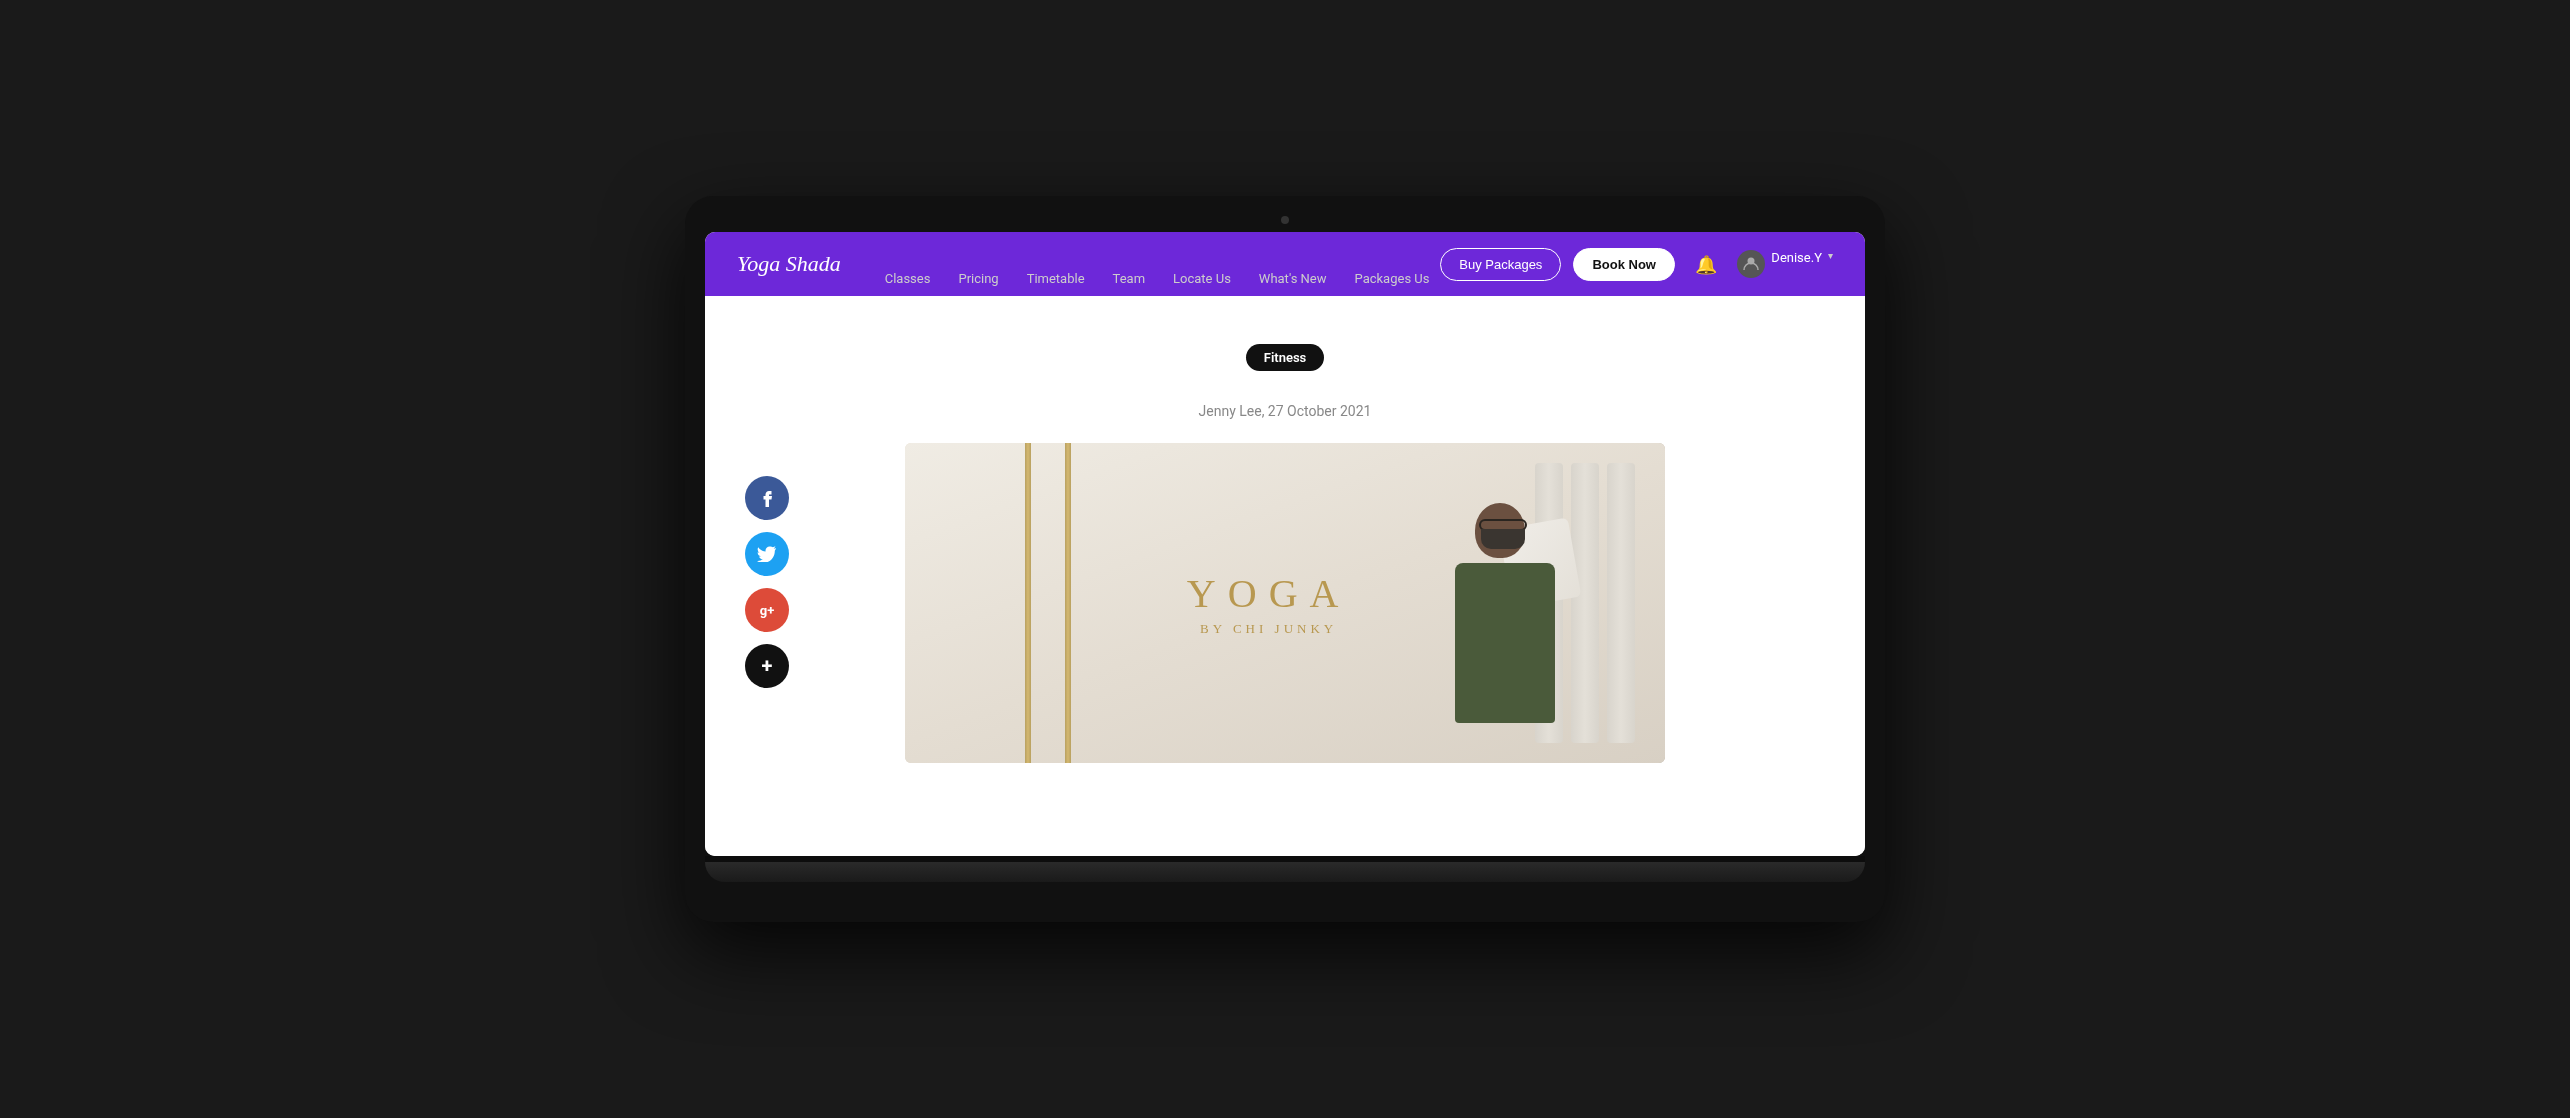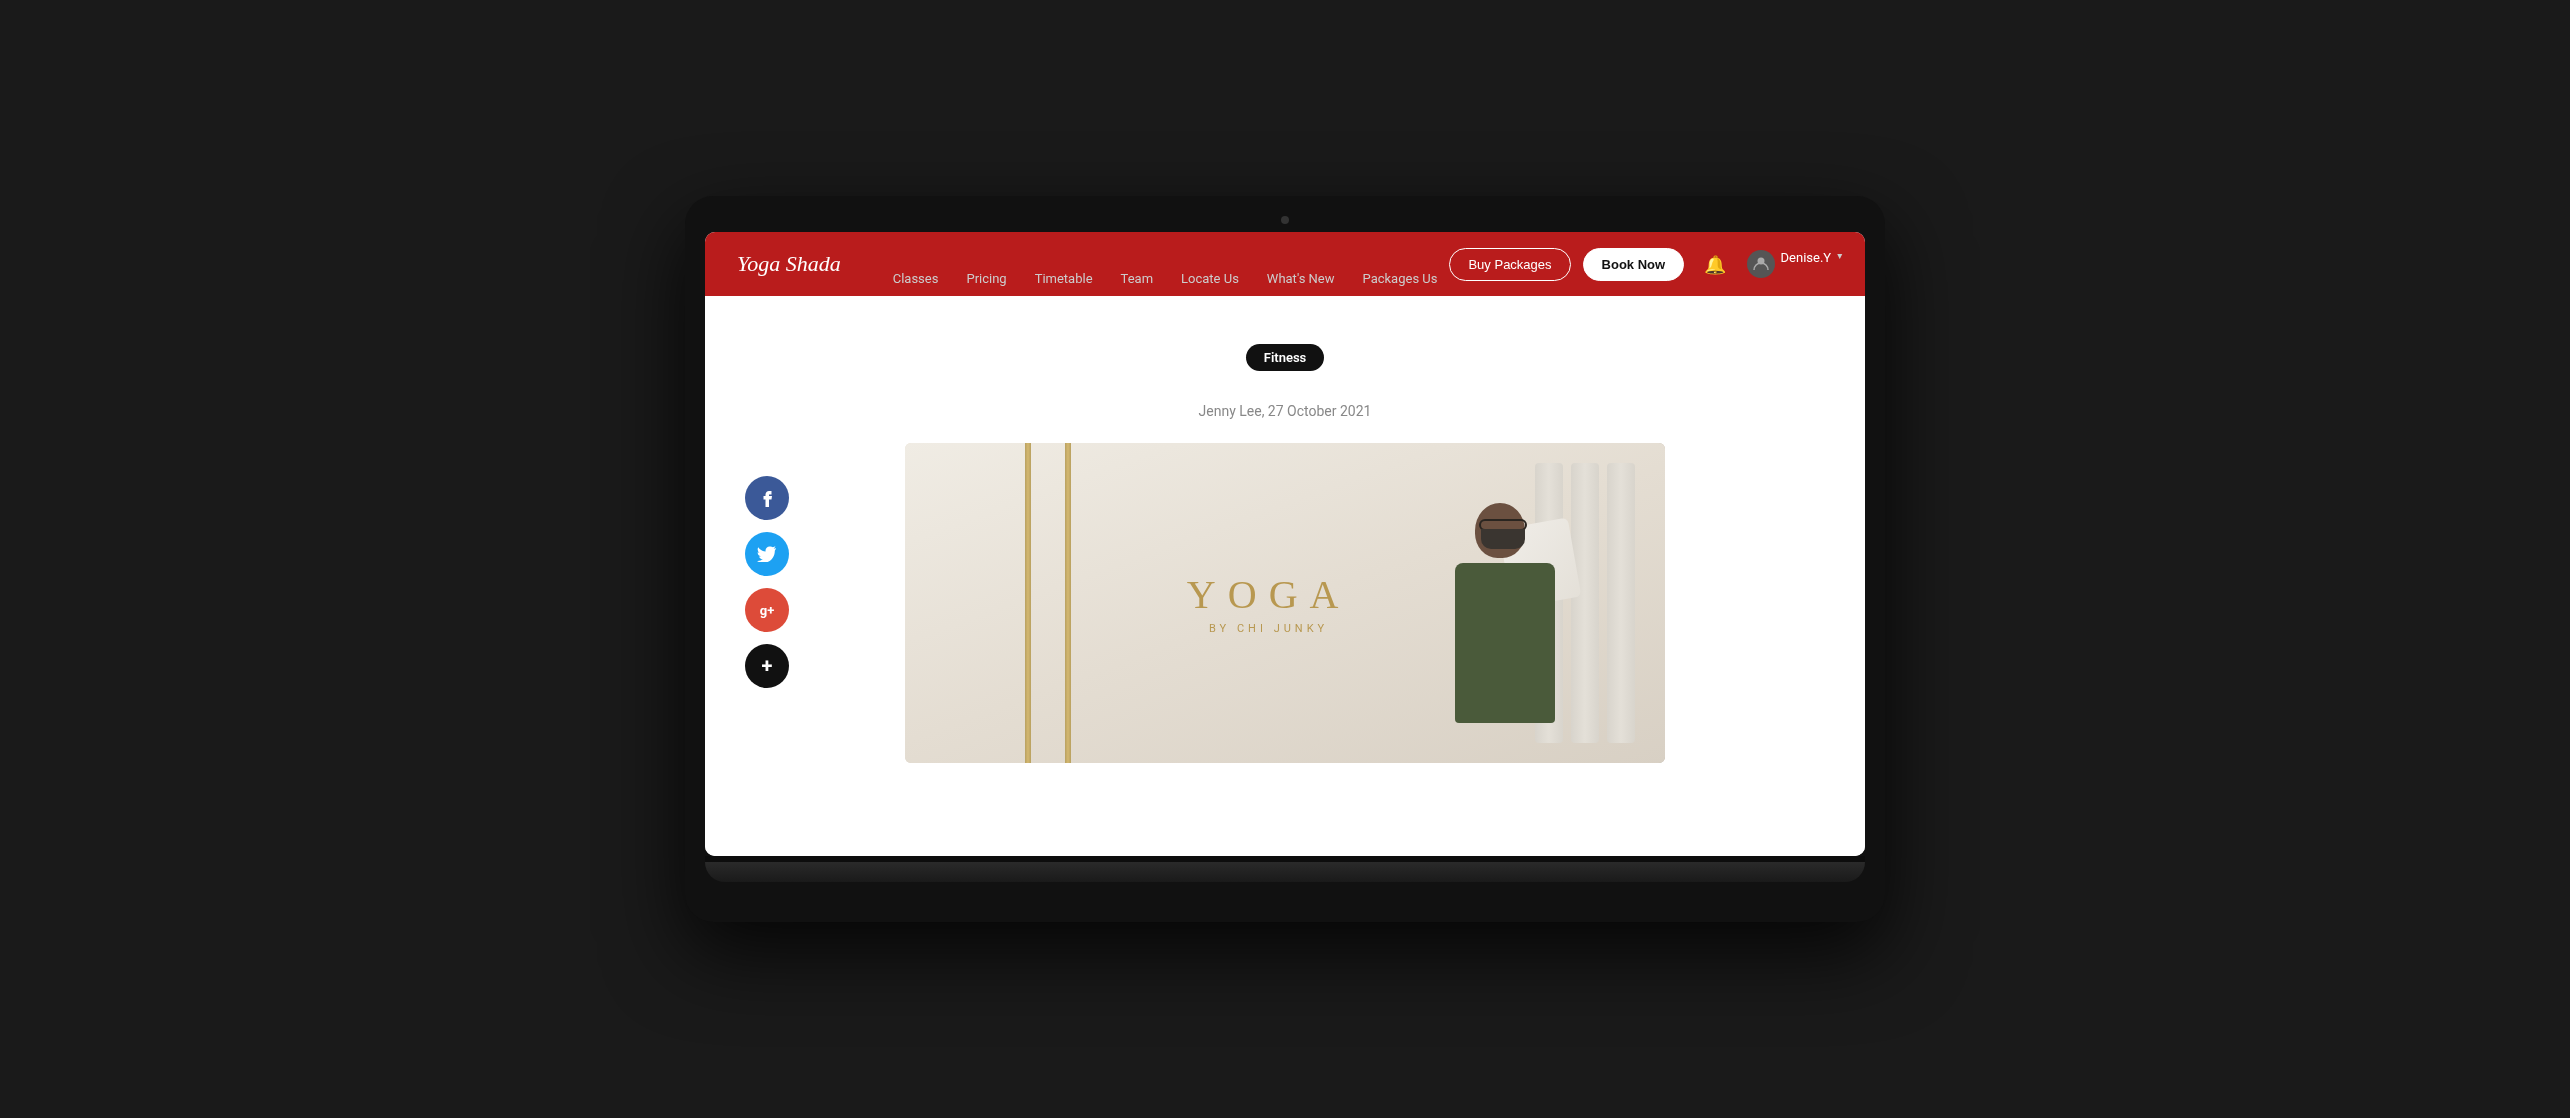--- a/index.html
+++ b/index.html
@@ -32,26 +32,26 @@
     .camera-dot {
       width: 8px;
       height: 8px;
       background: #333;
       border-radius: 50%;
       margin: 0 auto 8px;
     }
 
     
     .navbar {
-      background: #b91c1c;
+      background: #6d28d9;
       display: flex;
       align-items: center;
       padding: 0 32px;
       height: 64px;
-      gap: 12px;
+      gap: 4px;
     }
 
     .logo {
       font-family: Georgia, 'Times New Roman', serif;
       font-size: 22px;
       color: #fff;
       font-weight: normal;
       margin-right: 40px;
       white-space: nowrap;
     }
@@ -265,24 +265,25 @@
 
     .yoga-main-text {
       font-size: 40px;
       font-weight: 200;
       letter-spacing: 12px;
       color: #b89850;
       font-family: Georgia, serif;
     }
 
     .yoga-sub-text {
-      font-size: 11px;
+      font-size: 13px;
       letter-spacing: 4px;
       color: #b89850;
       margin-top: 4px;
+      font-family: Liberation Serif, serif;
     }
 
     
     .person-figure {
       position: absolute;
       right: 80px;
       bottom: 0;
       width: 200px;
       height: 280px;
     }

